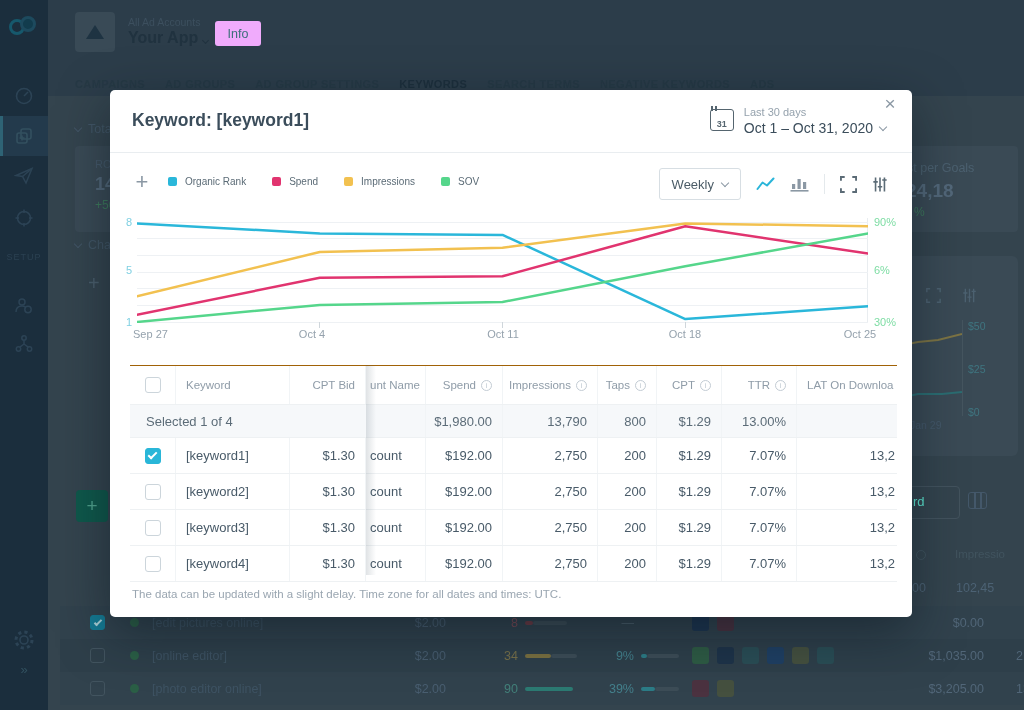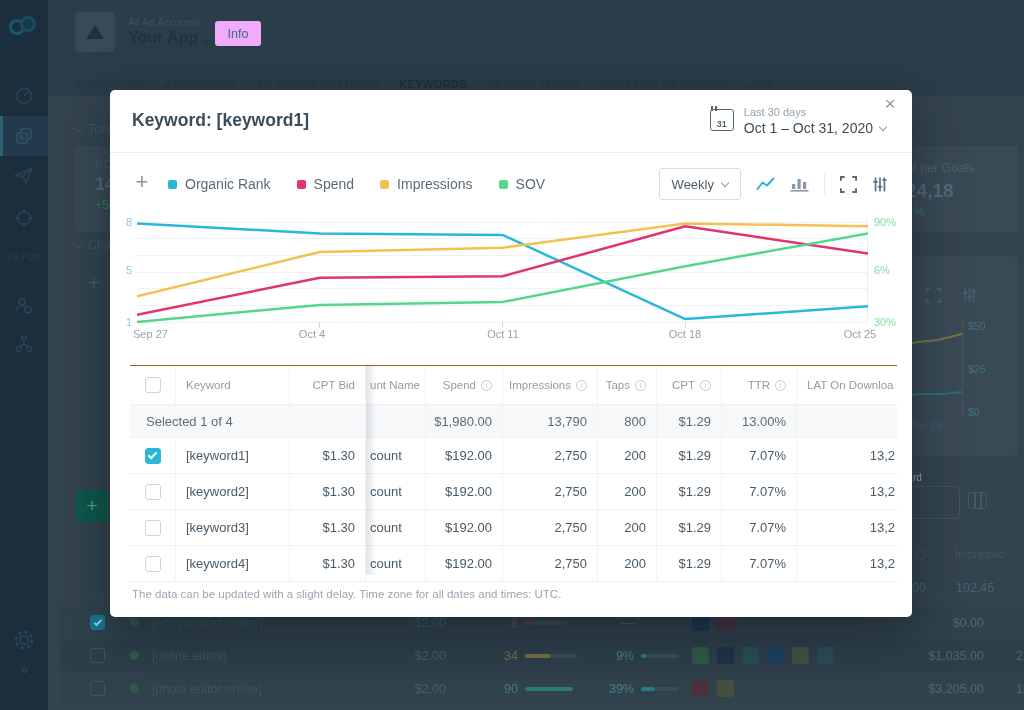--- a/index.html
+++ b/index.html
@@ -37,21 +37,21 @@
   .green-plus{position:absolute;left:76px;top:490px;width:32px;height:32px;background:#0f584b;border-radius:4px;color:#4fa18c;font-size:19px;font-weight:400;display:flex;align-items:center;justify-content:center}
 
   .goals-label{position:absolute;left:891px;top:161px;font-size:12.5px;color:#4c6170}
   .goals-value{position:absolute;left:906px;top:180px;font-size:19px;font-weight:700;color:#53687a}
   .goals-delta{position:absolute;left:914px;top:205px;font-size:12px;color:#3e7a5c}
   .mini-ic{position:absolute;color:#4c6170}
   .mini-tick{position:absolute;left:968px;font-size:10.5px;color:#3f7580}
   .mini-xlabel{position:absolute;left:910px;top:419px;font-size:10.5px;color:#44586a}
   .mini-axis{position:absolute;left:962px;top:320px;width:1px;height:96px;background:#45555f}
   .add-kw-btn{position:absolute;left:856px;top:486px;width:104px;height:33px;border:1px solid #43535e;border-radius:4px}
-  .add-kw-frag{position:absolute;left:913px;top:472px;font-size:10px;color:#a3a3a3}
+  .add-kw-frag{position:absolute;left:913px;top:494px;font-size:13px;color:#5eead4}
   .cols-icon{position:absolute;left:968px;top:492px;width:19px;height:17px;border:1.5px solid #44586a;border-radius:3px}
   .cols-icon i{position:absolute;top:0;width:1.5px;height:100%;background:#44586a}
   .cols-icon i:first-child{left:5px}.cols-icon i:last-child{left:11px}
   .bg-th-frag{position:absolute;top:548px;font-size:11.5px;color:#41545f}
   .bg-total-frag{position:absolute;top:581px;font-size:12.5px;color:#4c6274}
   .bg-info-circ{position:absolute;left:916px;top:550px;width:10px;height:10px;border:1px solid #41545f;border-radius:50%}
 
   .bgtable{position:absolute;left:60px;top:576px;width:964px}
   .bgrow{position:relative;display:flex;align-items:center;height:33px;font-size:12.5px}
   .bgrow.shade{background:#31424d}
@@ -86,21 +86,21 @@
   .cal i{position:absolute;top:-4px;width:2px;height:5px;background:#55656f}
   .cal i:first-child{left:4px}.cal i:last-child{right:4px}
   .cal b{position:absolute;left:0;right:0;bottom:1px;text-align:center;font-size:9px;font-weight:700;color:#55656f}
   .date-preset{font-size:11px;color:#95a2ad;margin-bottom:2px}
   .date-range{font-size:14px;font-weight:400;color:#3b4d5b;display:flex;align-items:center;gap:7px}
   .date-range .chev{color:#8b98a4}
   .m-div{position:absolute;left:0;top:62px;width:100%;height:1px;background:#e9edf0}
 
   .m-plus{position:absolute;left:18px;top:78px;width:28px;height:28px;font-size:22px;font-weight:300;color:#8b98a4;display:flex;align-items:center;justify-content:center;cursor:pointer}
   .legend{position:absolute;left:58px;top:86px;display:flex;gap:26px}
-  .leg-item{display:flex;align-items:center;gap:8px;font-size:14px;color:#5b6b76}
+  .leg-item{display:flex;align-items:center;gap:8px;font-size:10px;color:#5b6b76}
   .swatch{width:9px;height:9px;border-radius:2px}
   .ctrl{position:absolute;top:78px;right:24px;display:flex;align-items:center;gap:15px}
   .period-btn{height:32px;padding:0 12px;border:1px solid #d7dee3;border-radius:3px;display:flex;align-items:center;gap:8px;font-size:13px;color:#4a5b66;cursor:pointer}
   .period-btn .chev{color:#8b98a4}
   .ic{display:flex;align-items:center;justify-content:center;cursor:pointer}
   .vdiv{width:1px;height:20px;background:#e4e9ec}
 
   .plot{position:absolute;left:27px;top:128px;width:731px;height:105px;border-right:1px solid #e9edf0}
   .gl{position:absolute;left:0;width:731px;height:1px;background:#eef1f4}
   .gl:nth-child(1){top:4px}.gl:nth-child(2){top:20px}.gl:nth-child(3){top:37px}.gl:nth-child(4){top:54px}

